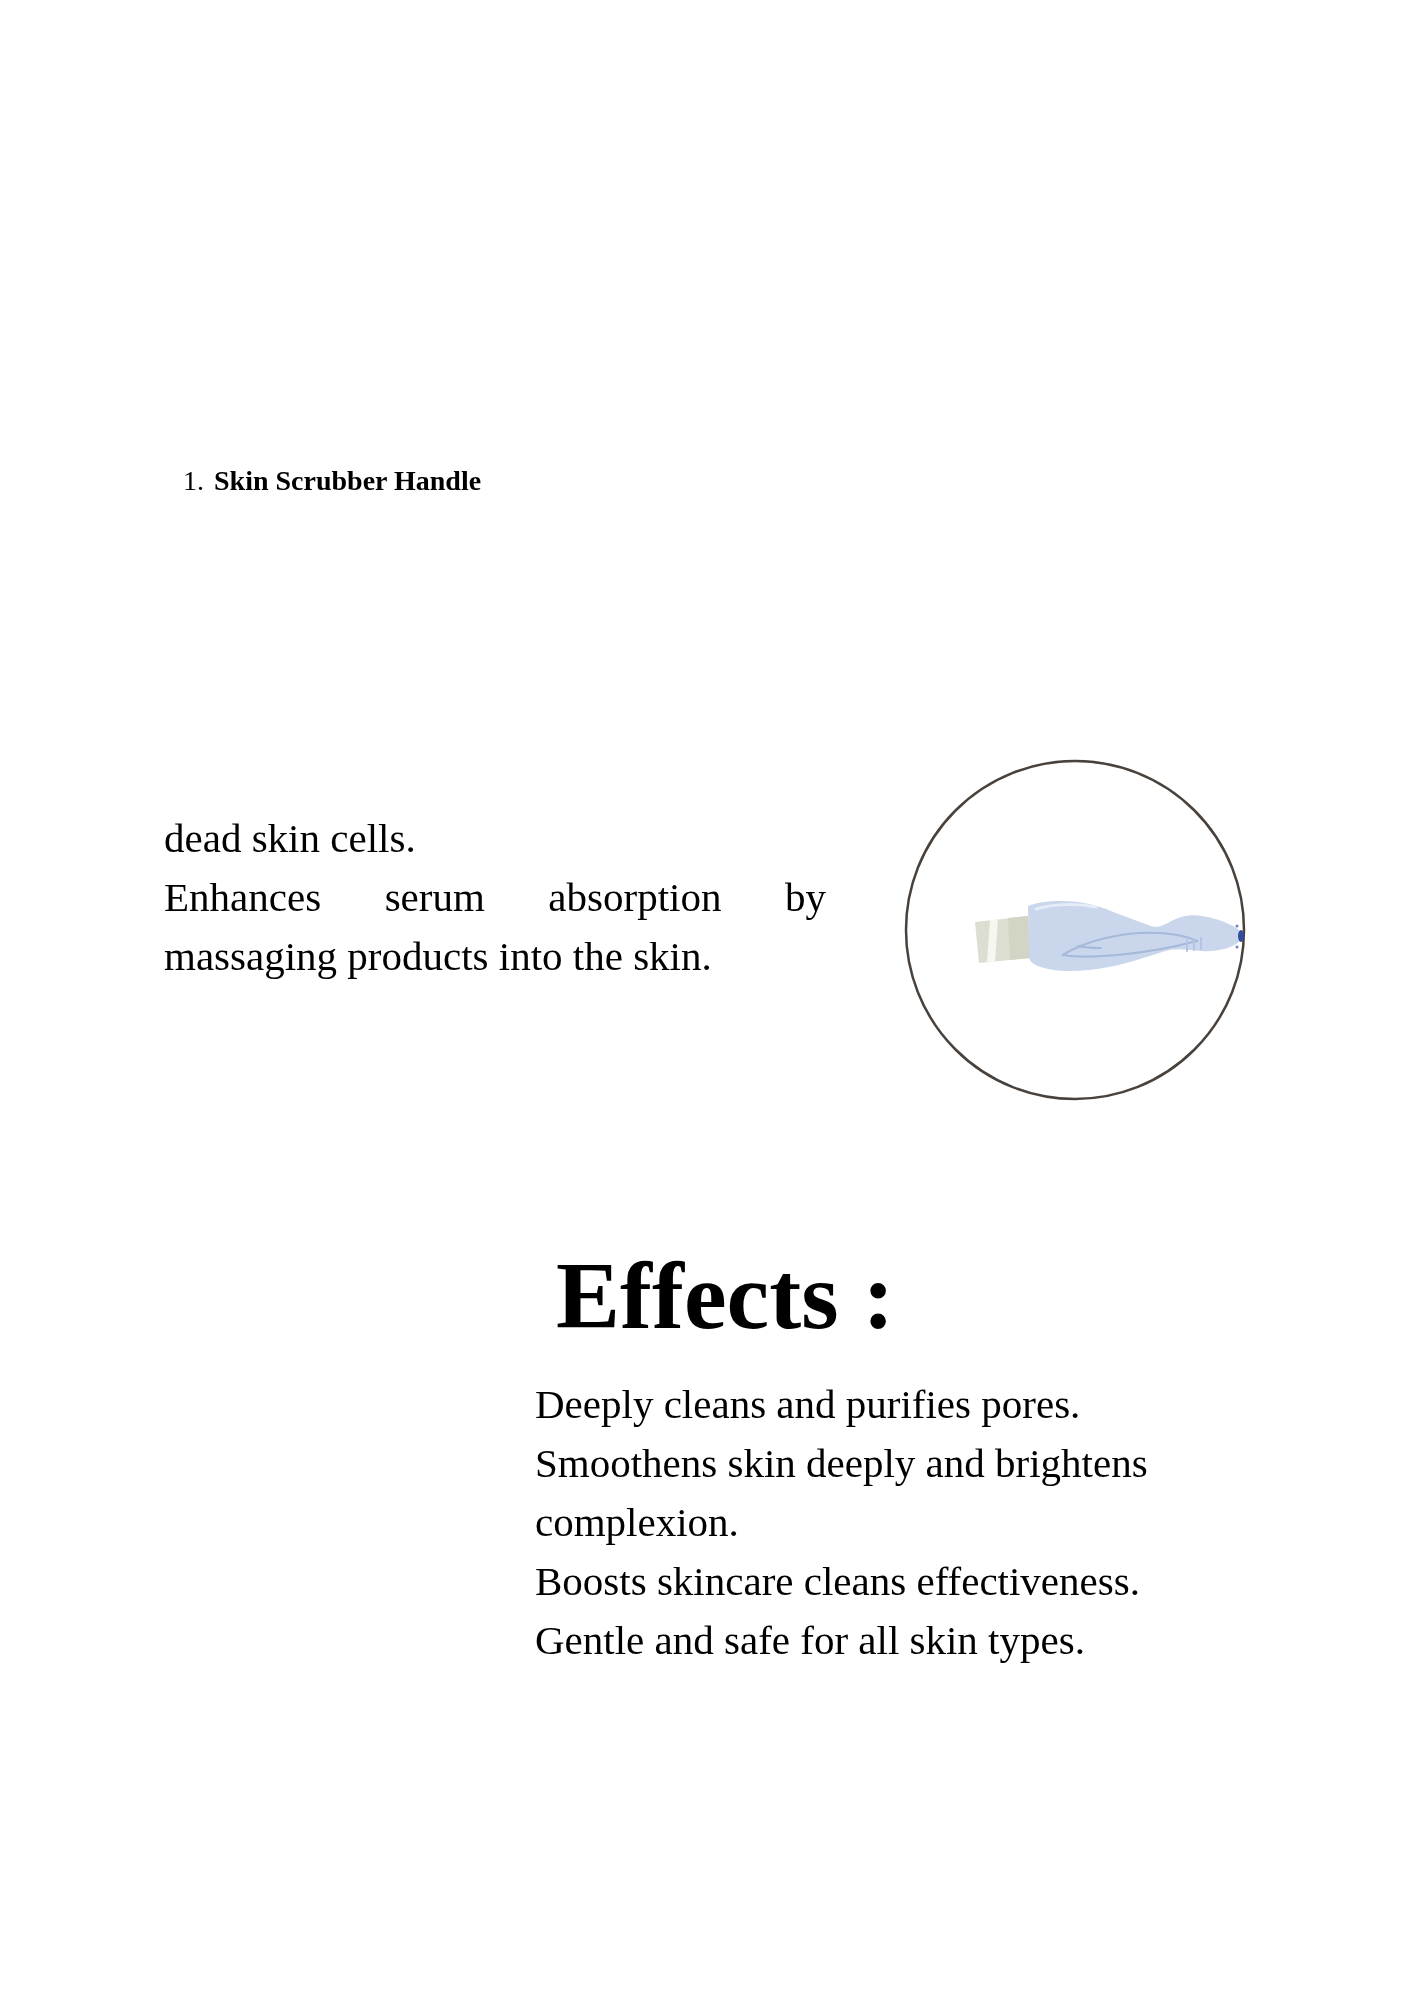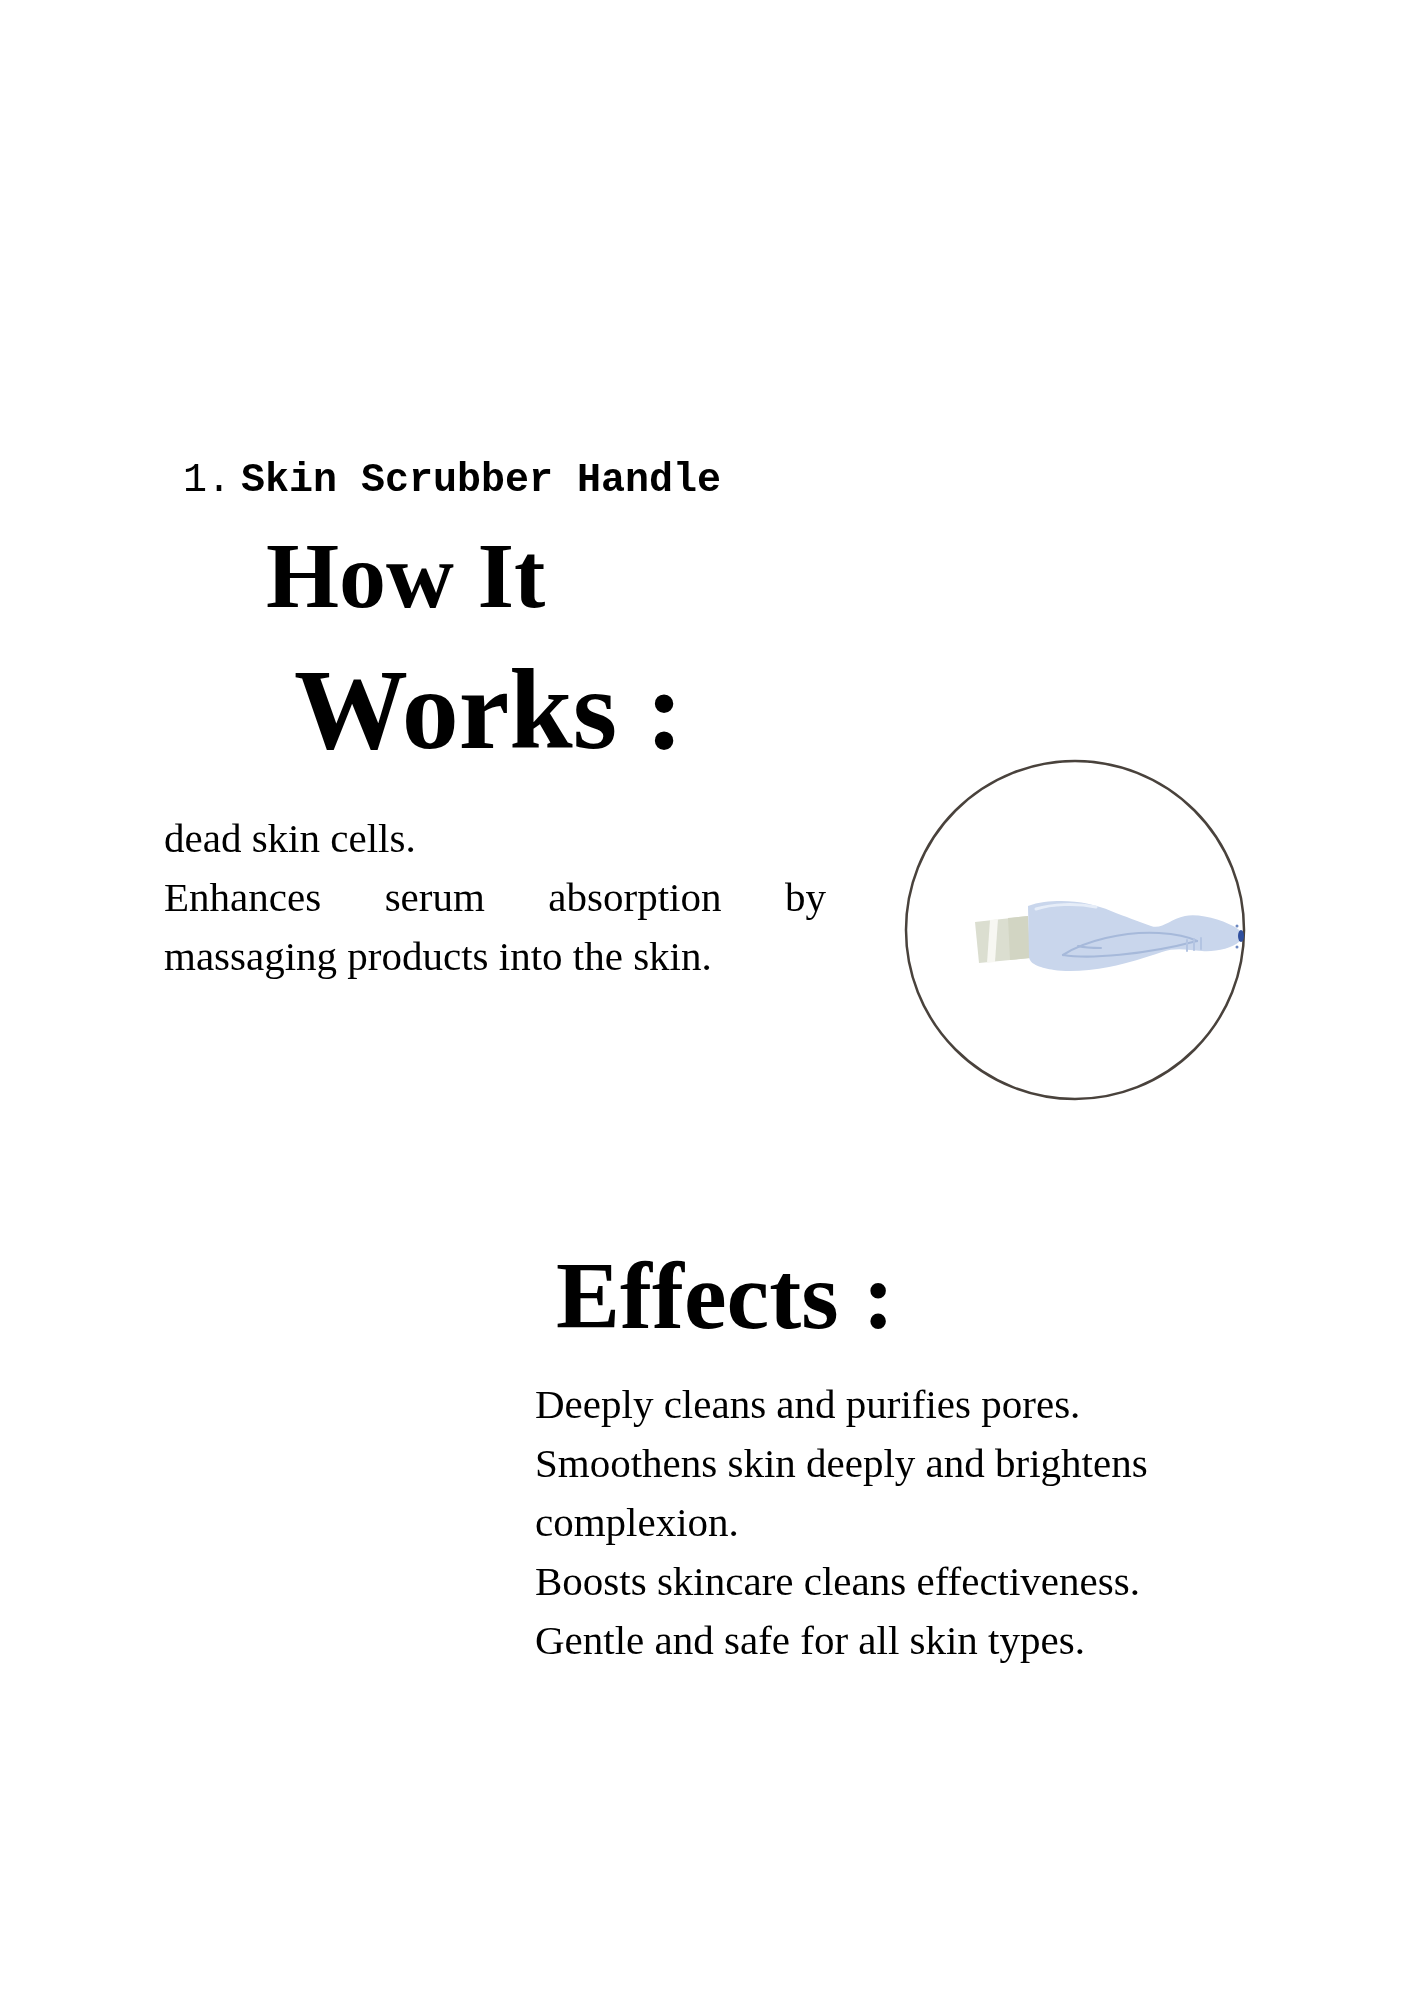--- a/index.html
+++ b/index.html
@@ -10,23 +10,22 @@
     margin: 0 auto;
     background: #ffffff;
     font-family: "Liberation Serif", "DejaVu Serif", serif;
     color: #000000;
     overflow: hidden;
   }
   .abs { position: absolute; }
 
   .list-heading {
     left: 183px; top: 457px;
-    font-size: 40px; line-height: 48px;
+    font-size: 28px; line-height: 48px;
     white-space: nowrap;
-    font-family: Liberation Mono, monospace;
   }
   .list-heading .num { font-weight: 400; margin-right: 10px; }
   .list-heading .ttl { font-weight: 700; }
 
   .how-heading { left: 266px; top: 510px; font-weight: 700; }
   .how-heading .hl1 { font-size: 94px;  line-height: 130px; white-space: nowrap; }
   .how-heading .hl2 { font-size: 114px; line-height: 140px; padding-left: 28px; white-space: nowrap; }
 
   .how-body {
     left: 164px; top: 809px; width: 662px;
@@ -51,24 +50,20 @@
 </style>
 </head>
 <body>
 
 <div class="page">
 
   <div class="abs list-heading">
     <span class="num">1.</span><span class="ttl">Skin Scrubber Handle</span>
   </div>
 
-  <div class="abs how-heading">
-    <div class="hl1">How It</div>
-    <div class="hl2">Works :</div>
-  </div>
 
   <div class="abs how-body">
     <div class="line">dead skin cells.</div>
     <div class="line jline">Enhances serum absorption by</div>
     <div class="line">massaging products into the skin.</div>
   </div>
 
   <svg class="abs figure-svg" width="342" height="342" viewBox="0 0 342 342" aria-hidden="true">
 
     <circle cx="171" cy="171" r="169" fill="none" stroke-width="2.5" stroke="#49423c"></circle>

